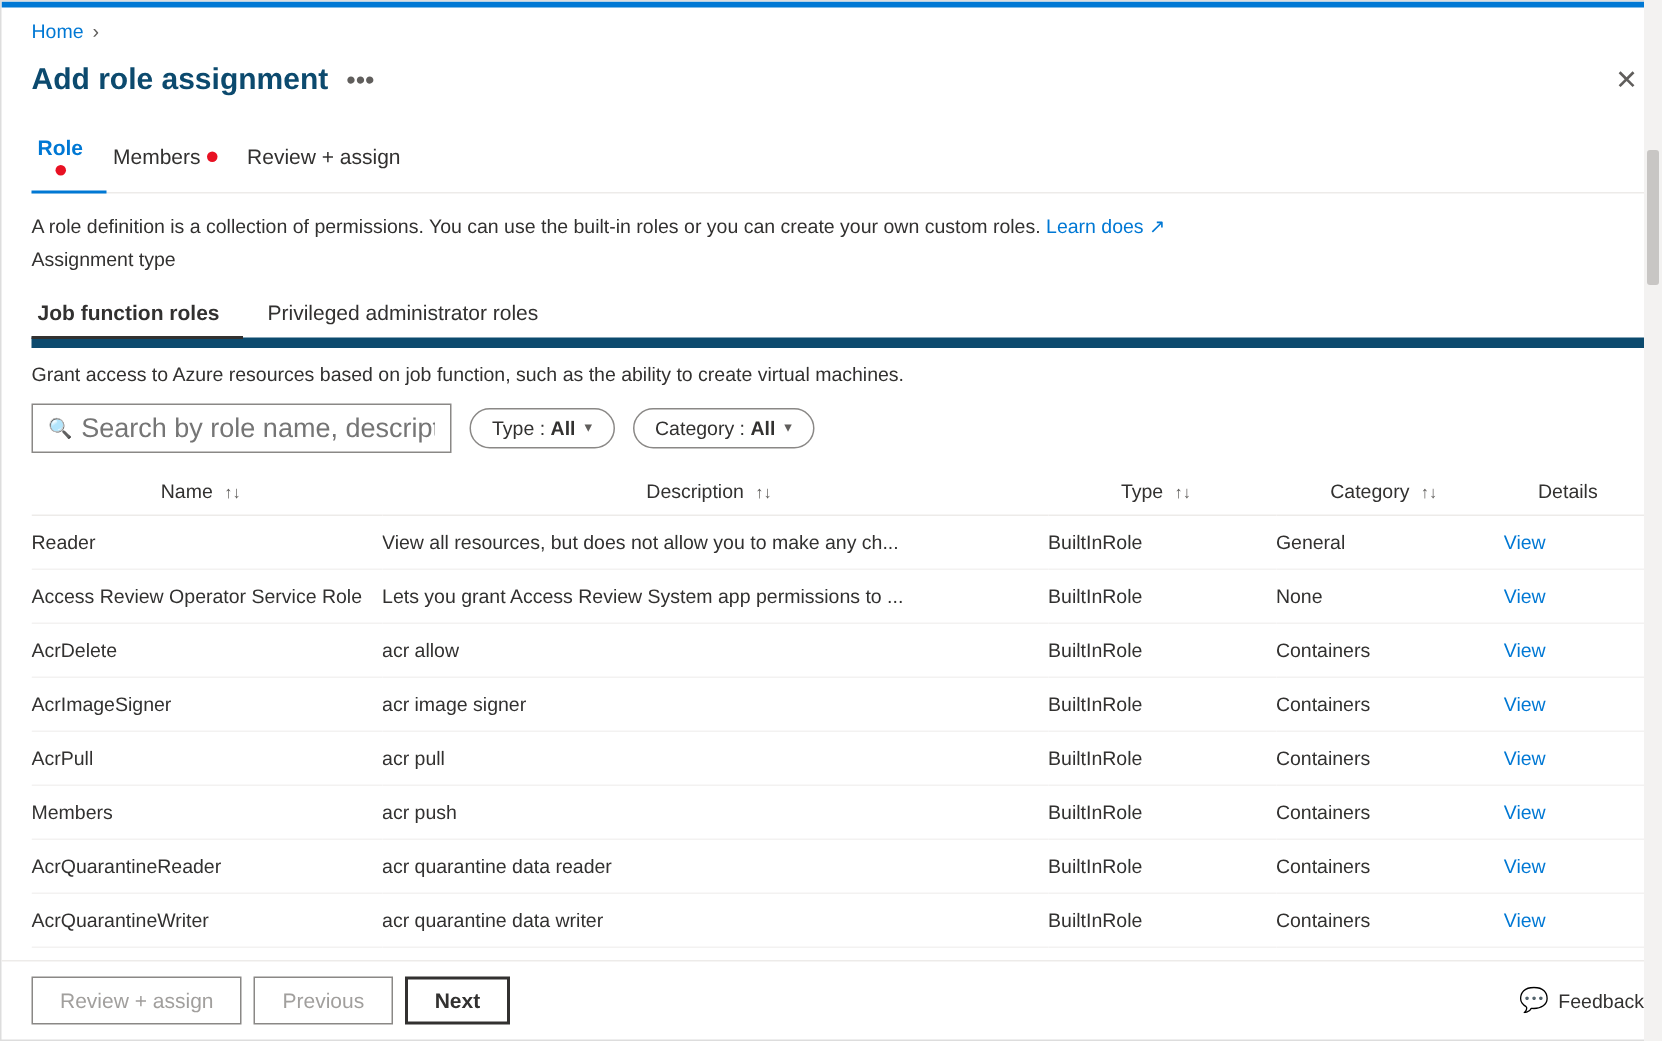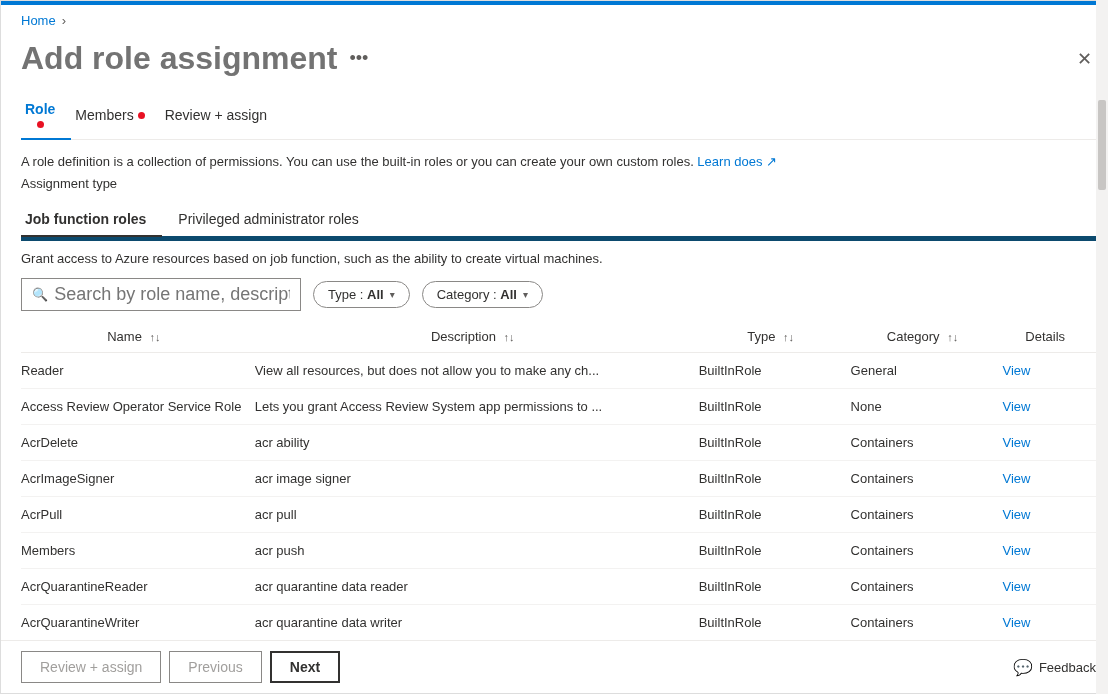--- a/index.html
+++ b/index.html
@@ -43,23 +43,23 @@
       padding: 8px 0 16px 0;
     }
 
     .title-area {
       display: flex;
       align-items: center;
       gap: 12px;
     }
 
     .page-title {
-      font-size: 32px;
+      font-size: 20px;
       font-weight: 600;
-      color: #737373;
+      color: #0c4a6e;
     }
 
     .more-icon {
       font-size: 18px;
       color: #605e5c;
       cursor: pointer;
     }
 
     .close-btn {
       font-size: 18px;
@@ -121,21 +121,21 @@
 
     .assignment-type-label {
       font-size: 13px;
       color: #323130;
       margin-bottom: 14px;
     }
 
     .sub-tabs-row {
       display: flex;
       gap: 0;
-      border-bottom: 5px solid #0c4a6e;
+      border-bottom: 7px solid #0c4a6e;
       margin-bottom: 10px;
     }
 
     .sub-tab {
       padding: 6px 16px 8px 4px;
       cursor: pointer;
       font-size: 14px;
       color: #323130;
       border: none;
       background: none;
@@ -406,21 +406,21 @@
     </tr>
               <tr>
       <td class="col-name">Access Review Operator Service Role</td>
       <td class="col-desc description">Lets you grant Access Review System app permissions to ...</td>
       <td class="col-type">BuiltInRole</td>
       <td class="col-cat">None</td>
       <td class="col-det view-link">View</td>
     </tr>
               <tr>
       <td class="col-name">AcrDelete</td>
-      <td class="col-desc description">acr ability</td>
+      <td class="col-desc description">acr allow</td>
       <td class="col-type">BuiltInRole</td>
       <td class="col-cat">Containers</td>
       <td class="col-det view-link">View</td>
     </tr>
               <tr>
       <td class="col-name">AcrImageSigner</td>
       <td class="col-desc description">acr image signer</td>
       <td class="col-type">BuiltInRole</td>
       <td class="col-cat">Containers</td>
       <td class="col-det view-link">View</td>

